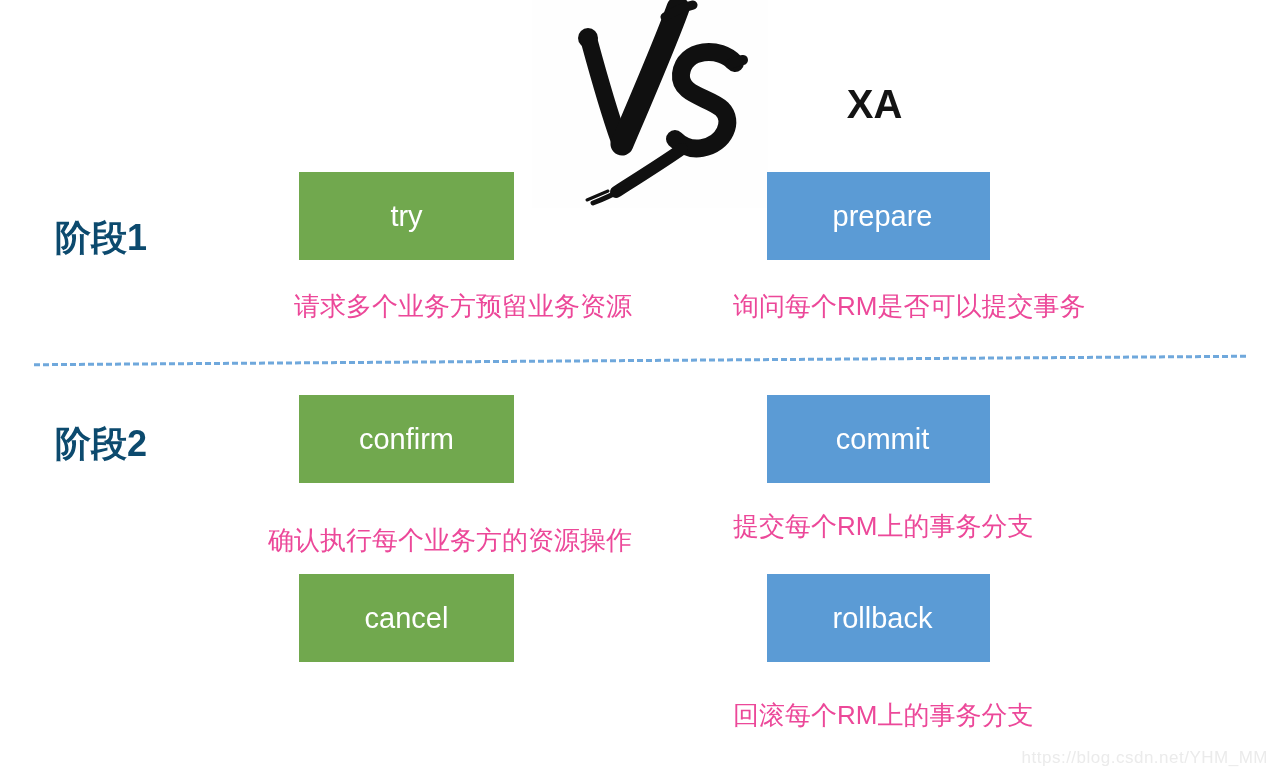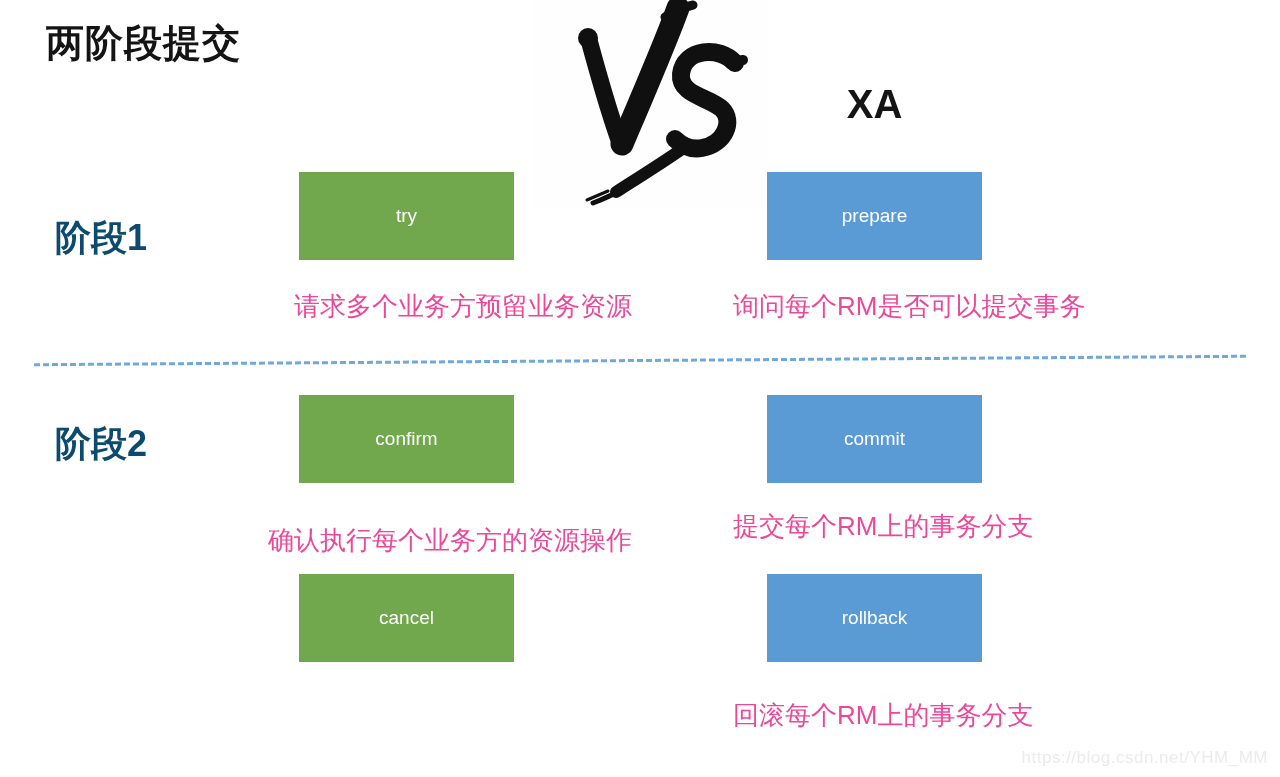--- a/index.html
+++ b/index.html
@@ -54,25 +54,25 @@
     line-height: 40px;
   }
 
   .op-box {
     position: absolute;
     width: 215px;
     height: 88px;
     display: flex;
     align-items: center;
     justify-content: center;
-    font-size: 19px;
+    font-size: 29px;
     color: var(--box-text, #ffffff);
   }
   .op-box.green { background: var(--green, #71a84e); }
-  .op-box.blue  { background: var(--blue, #5b9bd5); }
+  .op-box.blue  { background: var(--blue, #5b9bd5); padding-left: 8px; }
 
   .desc {
     position: absolute;
     font-size: 26px;
     color: #ec4899;
     line-height: 30px;
     white-space: nowrap;
   }
   .desc-left  { left: 200px; width: 432px; text-align: right; }
   .desc-right { left: 733px; width: 460px; text-align: left; }
@@ -94,21 +94,20 @@
     font-size: 17px;
     color: var(--wm, #ebebeb);
     letter-spacing: 0.5px;
   }
 </style>
 </head>
 <body>
 
 <div class="canvas">
 
-  <div class="page-title">两阶段提交</div>
 
   <div class="vs-wrap">
     <svg viewBox="0 0 236 208" xmlns="http://www.w3.org/2000/svg" aria-hidden="true">
       <g stroke="#101010" fill="none" stroke-linecap="round">
 
         <circle cx="56" cy="38" r="10" fill="#101010" stroke="none"></circle>
         <path d="M57 40 C63 62 74 103 87 140" stroke-width="17"></path>
 
         <path d="M146 8 C133 44 107 104 90 144" stroke-width="23"></path>
         <path d="M133 17 C142 11 152 7 161 5" stroke-width="9"></path>

